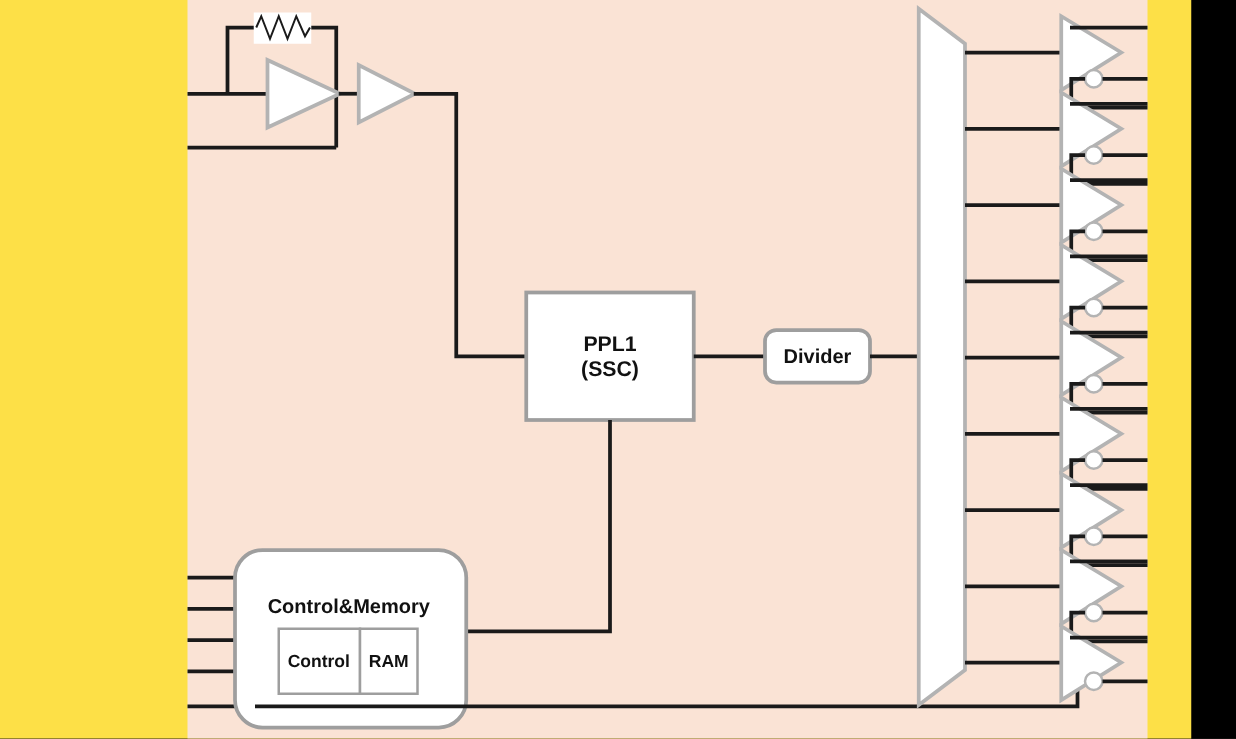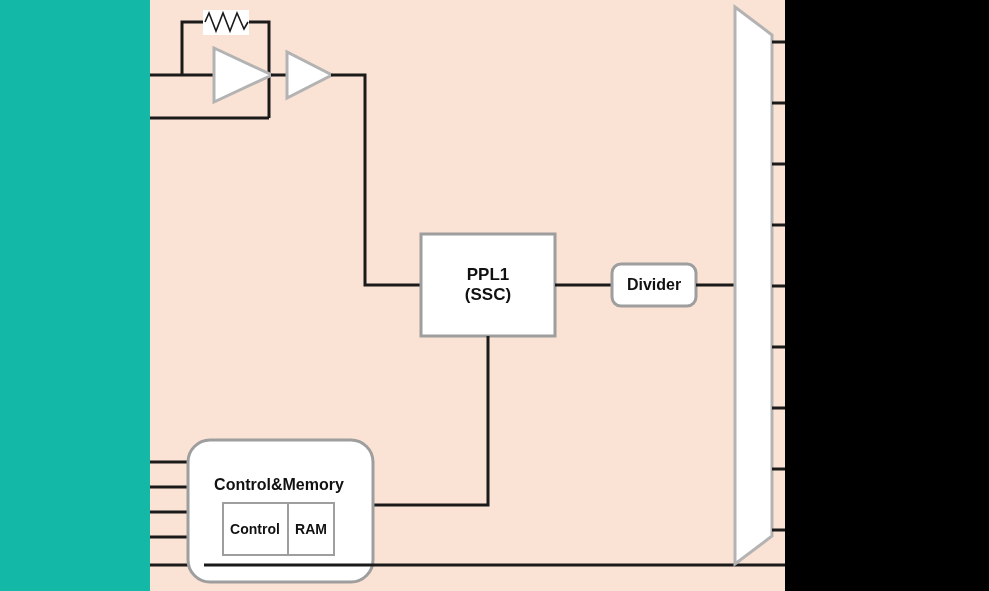--- a/index.html
+++ b/index.html
@@ -6,23 +6,23 @@
   html, body {
     margin: 0;
     padding: 0;
     background: #000000;
   }
   body {
     font-family: "Liberation Sans", sans-serif;
   }
   #canvas {
     position: relative;
-    width: 785px;
+    width: 953px;
     height: 591px;
-    background: #14b8a6;
+    background: #fde047;
     overflow: hidden;
   }
   #diagram-svg {
     position: absolute;
     left: 0;
     top: 0;
     width: 989px;
     height: 591px;
     display: block;
   }

